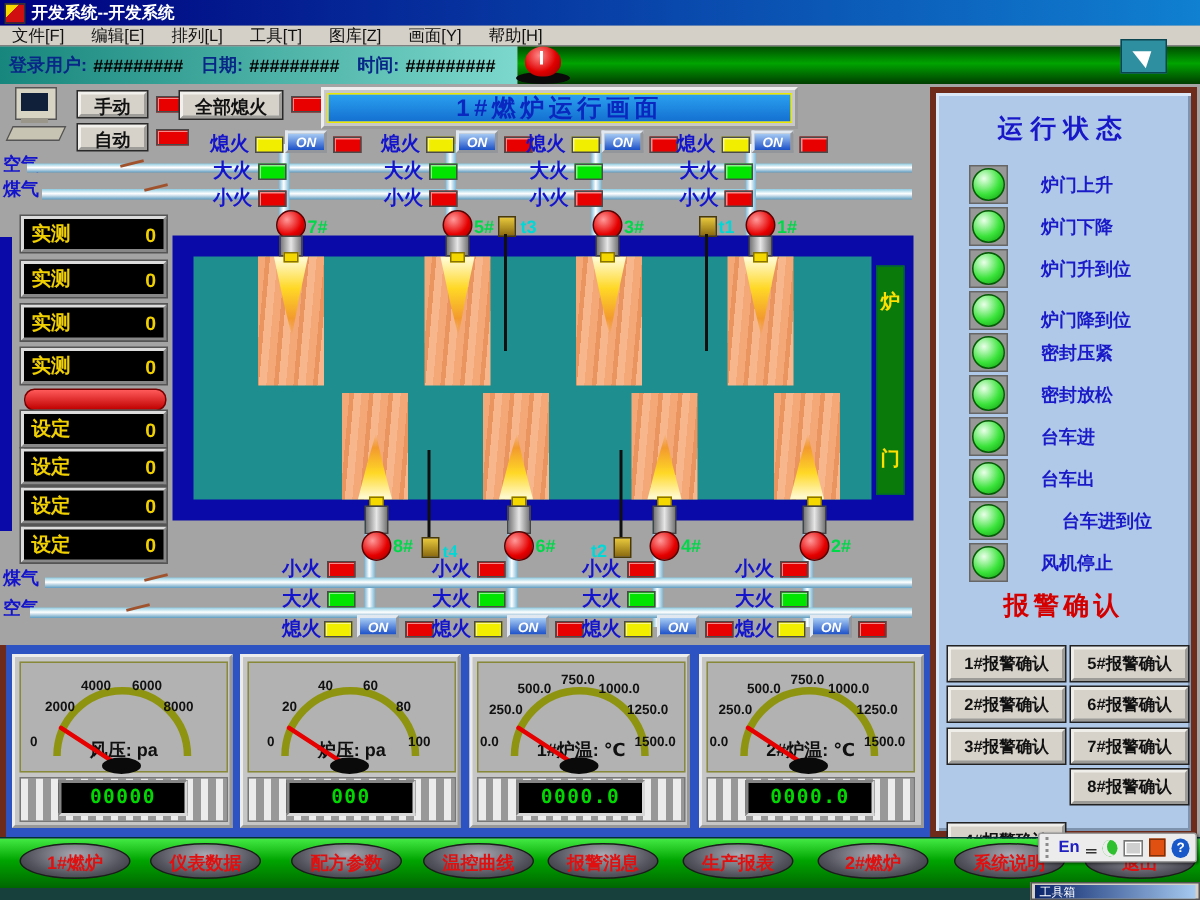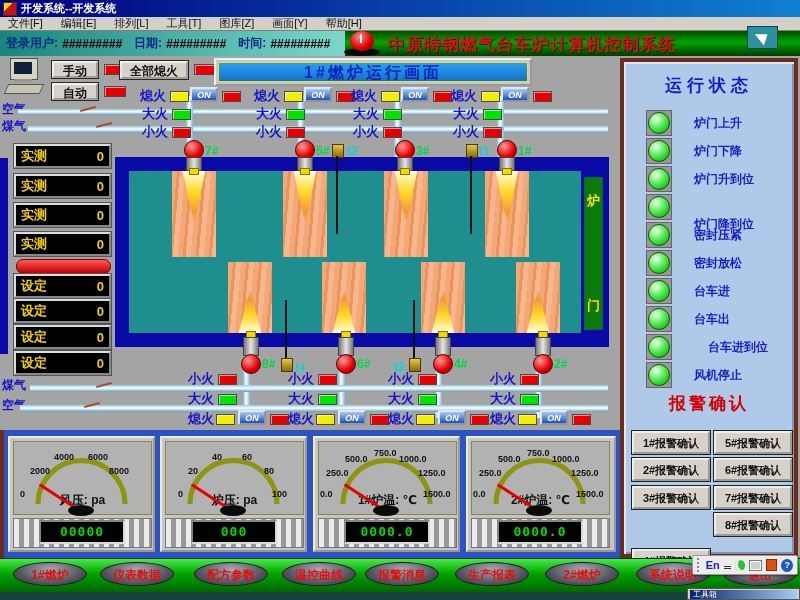--- a/index.html
+++ b/index.html
@@ -113,21 +113,20 @@
     <span class="ivalue">#########</span>
     <span class="ilabel">日期:</span>
     <span class="ivalue">#########</span>
     <span class="ilabel">时间:</span>
     <span class="ivalue">#########</span>
   </div>
   <div class="abs infobar-right"></div>
   <div class="abs lampbase"></div>
   <div class="abs lampdome"></div>
   <div class="abs lampslit"></div>
-  <div class="abs systitle">中原特钢燃气台车炉计算机控制系统</div>
   <div class="abs cursoricon">
       <div class="abs cursorarrow"></div>
     </div>
 
   <div class="abs mainbg"></div>
   <div class="abs bluestrip"></div>
 
   <div class="abs" style="left:10px;top:58px;width:26px;height:20px;background:#d8d4c4;border:1px solid #555;">
     <div class="abs" style="left:3px;top:3px;width:18px;height:12px;background:#10203a;"></div>
   </div>
@@ -368,21 +367,21 @@
       <i class="lampball"></i>
     </div>
   <span class="abs slabel" style="left:694px;top:143px;">炉门下降</span>
   <div class="abs lampsq" style="left:646px;top:166px;">
       <i class="lampball"></i>
     </div>
   <span class="abs slabel" style="left:694px;top:171px;">炉门升到位</span>
   <div class="abs lampsq" style="left:646px;top:194px;">
       <i class="lampball"></i>
     </div>
-  <span class="abs slabel" style="left:694px;top:216px;">炉门降到位</span>
+  <span class="abs slabel" style="left:694px;top:205px;">炉门降到位</span>
   <div class="abs lampsq" style="left:646px;top:222px;">
       <i class="lampball"></i>
     </div>
   <span class="abs slabel" style="left:694px;top:227px;">密封压紧</span>
   <div class="abs lampsq" style="left:646px;top:250px;">
       <i class="lampball"></i>
     </div>
   <span class="abs slabel" style="left:694px;top:255px;">密封放松</span>
   <div class="abs lampsq" style="left:646px;top:278px;">
       <i class="lampball"></i>

